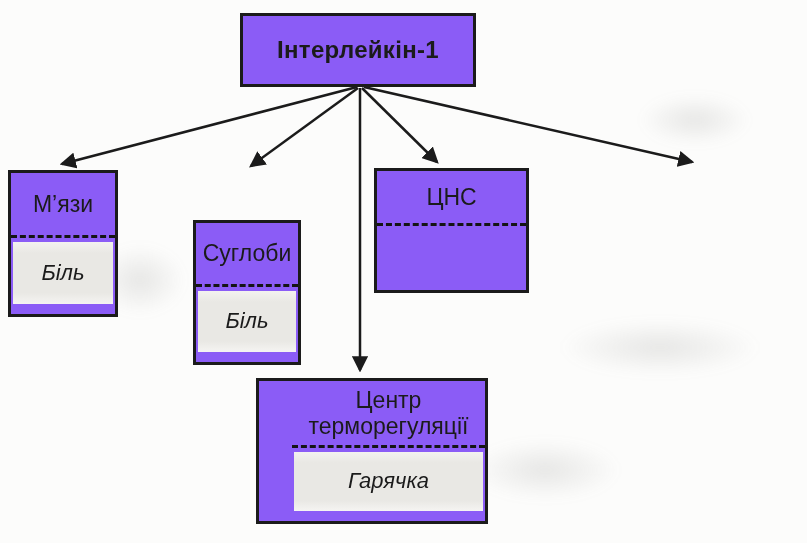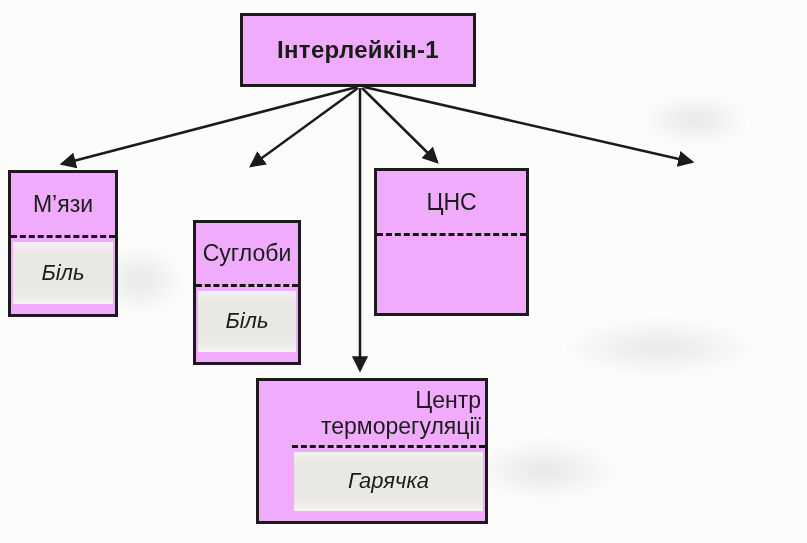--- a/index.html
+++ b/index.html
@@ -15,39 +15,39 @@
     overflow: hidden;
   }
   .arrows {
     position: absolute; left: 0; top: 0;
     width: 807px; height: 543px;
     pointer-events: none;
   }
   .box {
     position: absolute;
     border: 3px solid #1b1b1b;
-    background: #f0abfc;
+    background: #8b5cf6;
     box-sizing: border-box;
     display: flex;
     flex-direction: column;
   }
   .rootbox {
     align-items: center;
     justify-content: center;
     font-weight: bold;
     font-size: 24px;
     letter-spacing: 0.3px;
   }
   .organ {
     flex: 0 0 auto;
     display: flex;
     align-items: center;
     justify-content: center;
     font-size: 23px;
-    text-align: right;
+    text-align: center;
     line-height: 1.15;
     padding: 0 4px;
   }
   .divider {
     flex: 0 0 0;
     border-top: 3px dashed #141414;
   }
   .effect {
     flex: 1 1 auto;
     display: flex;
@@ -58,21 +58,21 @@
     text-align: center;
     line-height: 1.22;
     background: linear-gradient(180deg, #f3f2f0 0%, #e9e8e4 18%, #e9e8e4 82%, #f5f4f2 100%);
     margin: 4px 2px 10px 2px;
     padding: 0 2px;
   }
   
   .b-root    { left: 240px; top: 13px;  width: 236px; height: 74px; }
   .b-muscles { left: 8px;   top: 170px; width: 110px; height: 147px; }
   .b-joints  { left: 193px; top: 172px; width: 108px; height: 145px; margin-top: 48px; }
-  .b-cns     { left: 374px; top: 168px; width: 155px; height: 148px; }
+  .b-cns     { left: 374px; top: 168px; width: 155px; height: 125px; }
   .b-liver   { left: 598px; top: 166px; width: 197px; height: 151px; }
   .b-thermo  { left: 256px; top: 378px; width: 232px; height: 146px; padding-left: 33px; }
   .b-muscles .organ, .b-joints .organ, .b-cns .organ, .b-liver .organ { height: 44%; }
   .b-thermo .organ { height: 46%; }
   
   .smudge {
     position: absolute;
     border-radius: 50%;
     filter: blur(6px);
     background: radial-gradient(ellipse at center, rgba(120,120,118,0.16), rgba(120,120,118,0) 70%);

